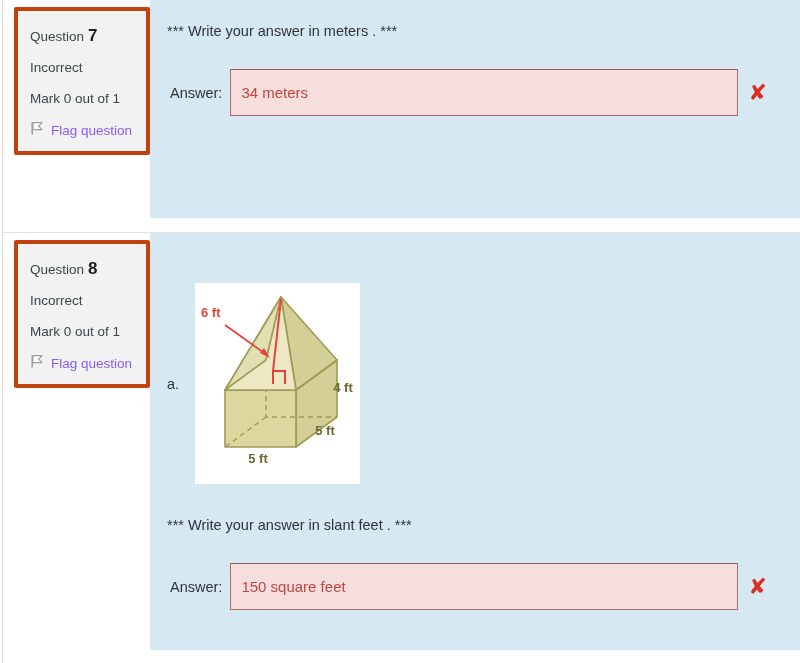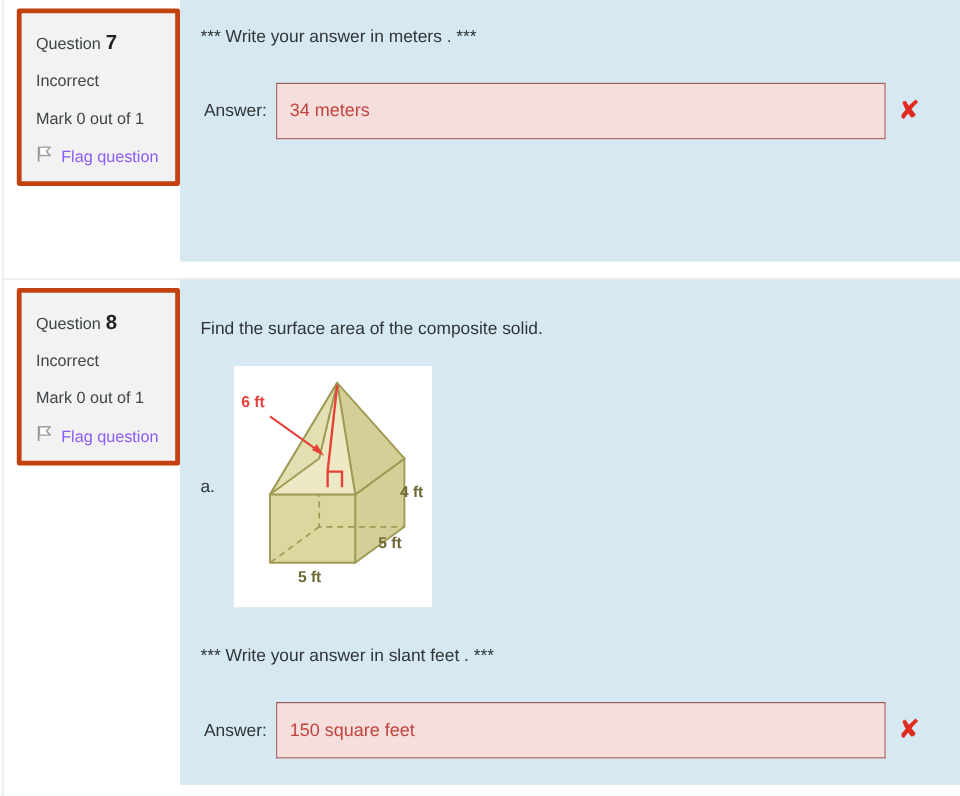--- a/index.html
+++ b/index.html
@@ -214,21 +214,20 @@
           <svg width="14" height="15" viewBox="0 0 14 15">
             <path d="M2.2 1.2 L2.2 13.6" stroke="#8f9699" stroke-width="1.4" fill="none"></path>
             <path d="M2.9 1.6 L12.0 1.6 L8.6 5.2 L12.0 8.6 L2.9 8.6 Z" fill="#ffffff" stroke="#9aa0a3" stroke-width="1.2" stroke-linejoin="round"></path>
           </svg>
         </span>
         <span>Flag question</span>
       </div>
     </div>
 
     <div class="content" style="min-height:417px; padding-top:30px;">
-      <div class="qtext">Find the surface area of the composite solid.</div>
 
       <div class="figure-row">
         <span class="figure-letter">a.</span>
         <div class="figure-box">
           <svg width="165" height="185" viewBox="0 0 165 185">
             <rect x="0" y="0" width="165" height="185" fill="#ffffff"></rect>
 
             <polygon points="101,107 142,77 142,134 101,164" fill="#d3cf96" stroke="#a09a55" stroke-width="1.6" stroke-linejoin="round"></polygon>
 
             <polygon points="30,107 101,107 101,164 30,164" fill="#dbd79f" stroke="#a09a55" stroke-width="1.6" stroke-linejoin="round"></polygon>

